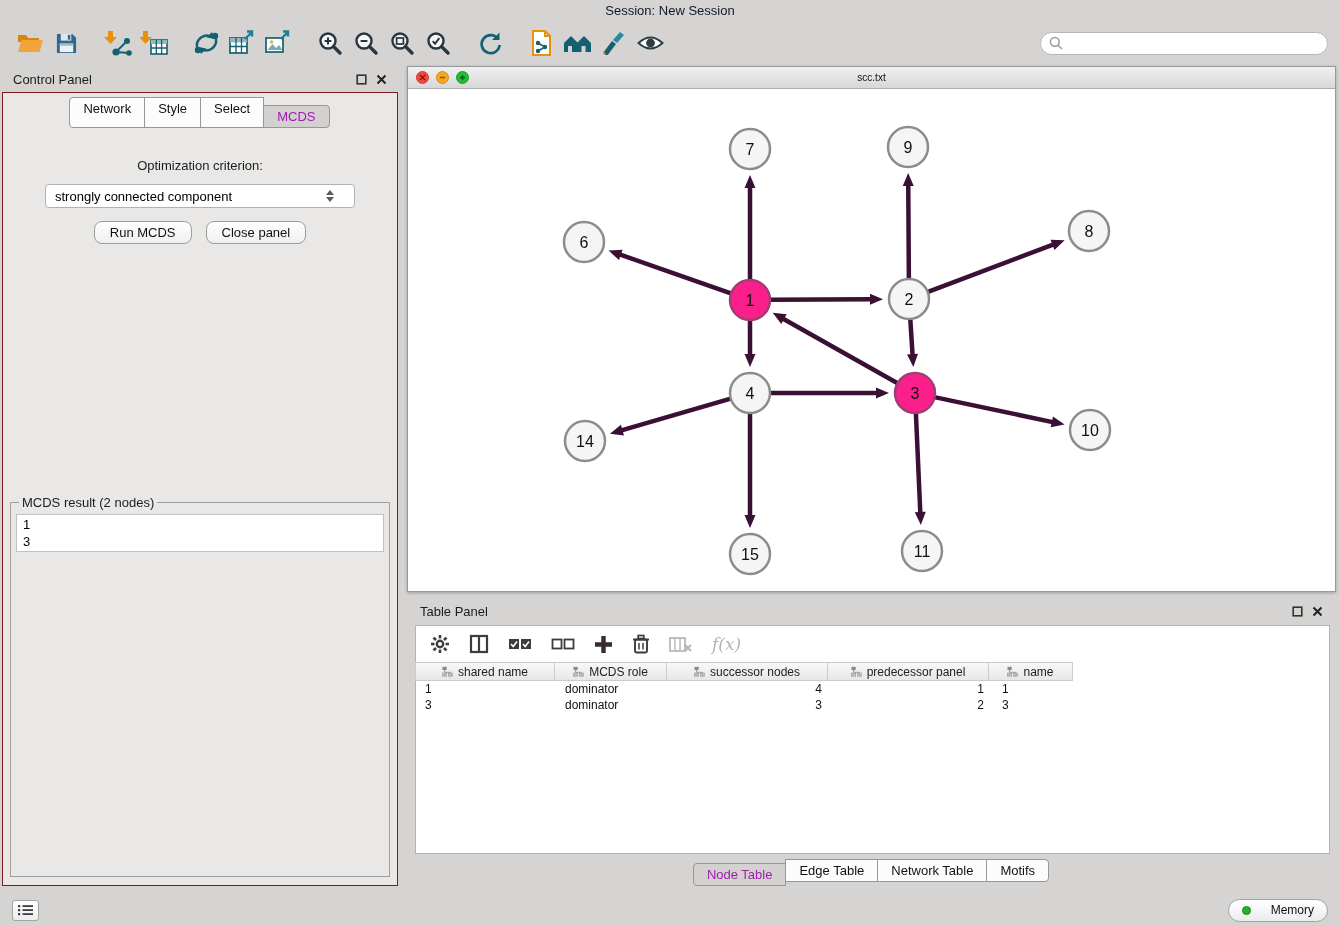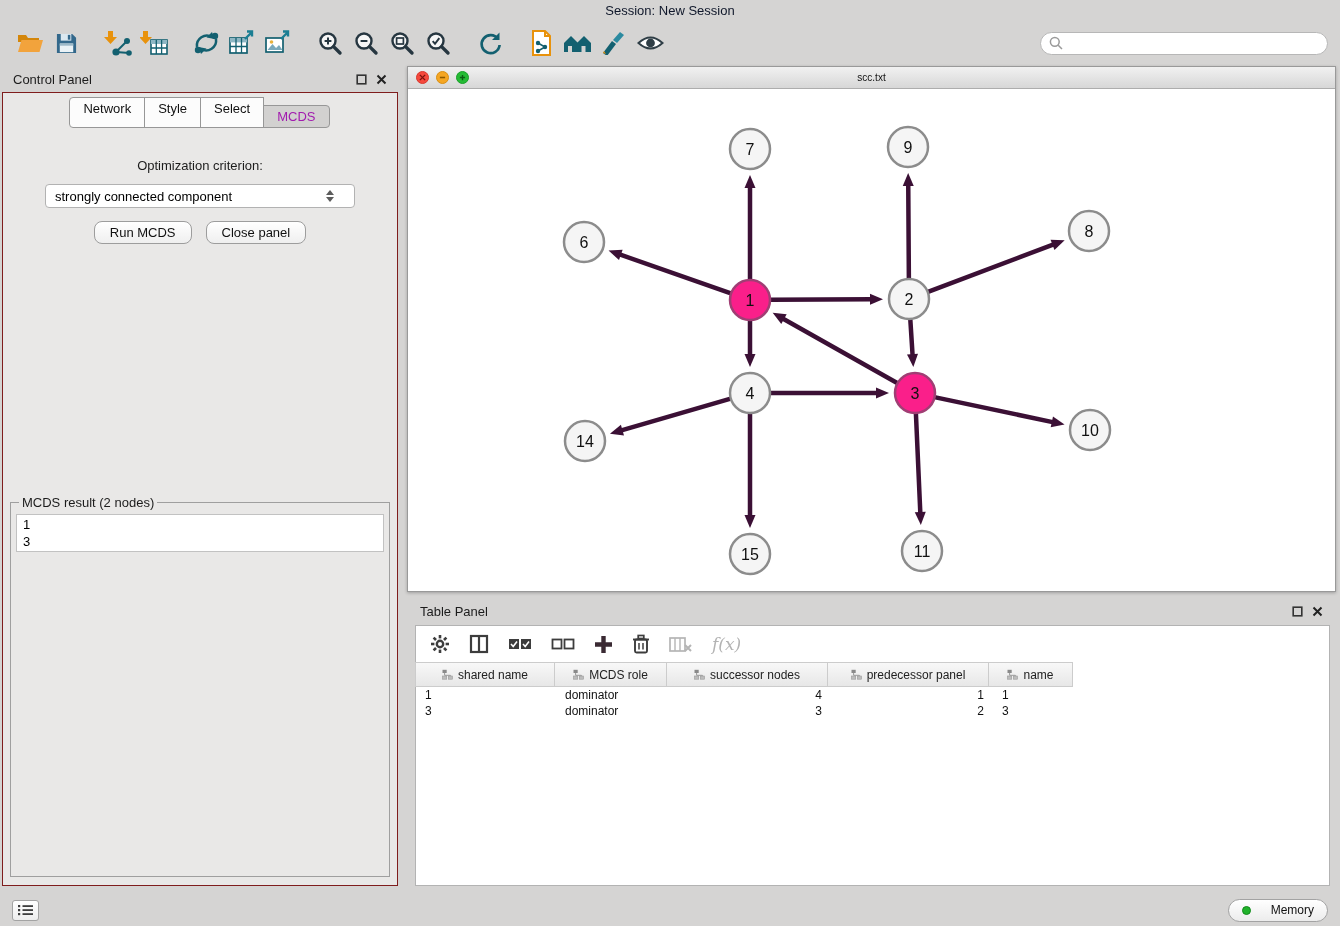--- a/index.html
+++ b/index.html
@@ -57,21 +57,21 @@
   .light.green  { background:#25bb35; border:1px solid #18a028; }
   .net-canvas { flex:1; position:relative; overflow:hidden; }
   .net-canvas svg { position:absolute; left:0; top:0; }
 
   
   .table-panel { margin-top:6px; flex:1; display:flex; flex-direction:column; min-height:0; }
   .tp-inner { margin:1px 6px 0 8px; background:#fff; border:1px solid #b3b3b3; flex:1; display:flex; flex-direction:column; min-height:0; }
   .tp-toolbar { height:36px; display:flex; align-items:center; gap:19px; padding:0 14px; flex:none; }
   .fx { font-family:"DejaVu Serif", serif; font-style:italic; font-size:17px; color:#b3b3b3; }
   .thead { display:flex; flex:none; }
-  .th { height:25px; background:linear-gradient(#f8f8f8,#e7e7e7); border:1px solid #cccccc; margin-left:-1px; display:flex; align-items:center; justify-content:center; gap:5px; font-size:12px; color:#222; cursor:default; }
+  .th { height:19px; background:linear-gradient(#f8f8f8,#e7e7e7); border:1px solid #cccccc; margin-left:-1px; display:flex; align-items:center; justify-content:center; gap:5px; font-size:12px; color:#222; cursor:default; }
   .tbody { flex:1; }
   .tr { display:flex; height:16px; align-items:center; font-size:12px; color:#111; cursor:default; }
   .td { padding:0 9px; overflow:hidden; white-space:nowrap; }
   .tp-tabs { height:32px; display:flex; align-items:center; justify-content:center; flex:none; }
 
   
   .statusbar { height:32px; display:flex; align-items:center; padding:0 12px; flex:none; }
   .list-btn { width:27px; height:21px; border:1px solid #a3a3a3; border-radius:3px; background:linear-gradient(#ffffff,#ededed); display:flex; align-items:center; justify-content:center; cursor:default; }
   .memory-btn { margin-left:auto; height:23px; border:1px solid #a3a3a3; border-radius:12px; background:linear-gradient(#ffffff,#ececec); display:flex; align-items:center; gap:20px; padding:0 13px; font-size:12px; color:#111; cursor:default; }
   .green-dot { width:9px; height:9px; border-radius:50%; background:#21b32b; border:1px solid #128a1c; }
@@ -466,20 +466,26 @@
               </div>
               <div class="tr">
                 <div class="td" style="width: 140px; text-align: left;">3</div>
                 <div class="td" style="width: 113px; text-align: left;">dominator</div>
                 <div class="td" style="width: 162px; text-align: right;">3</div>
                 <div class="td" style="width: 162px; text-align: right;">2</div>
                 <div class="td" style="width: 85px; text-align: left;">3</div>
               </div>
             </div>
         </div>
+        <div class="tp-tabs">
+          <span class="tab first active">Node Table</span>
+          <span class="tab">Edge Table</span>
+          <span class="tab">Network Table</span>
+          <span class="tab last">Motifs</span>
+        </div>
       </div>
 
     </div>
   </div>
 
   <div class="statusbar">
     <span class="list-btn">
       <svg width="15" height="12" viewBox="0 0 15 12">
           <g fill="#3d3d3d">
             <rect x="0" y="1" width="2.2" height="2.2"></rect>

